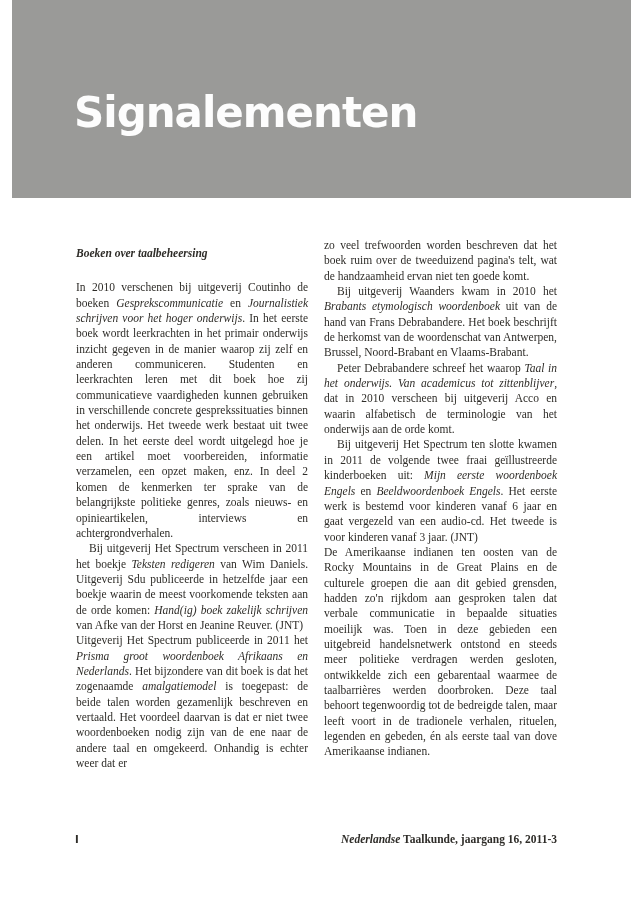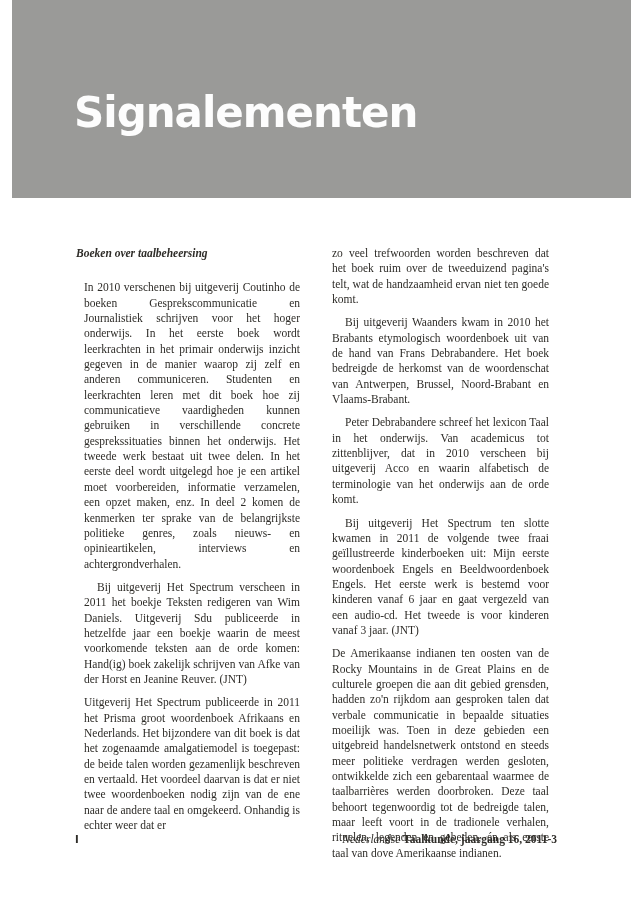--- a/index.html
+++ b/index.html
@@ -35,62 +35,62 @@
     line-height:15.35px;
   }
   .col-left{left:76px;width:232px;}
   .col-right{left:324px;width:233px;}
   .col-heading{
     font-weight:bold;
     font-style:italic;
     margin:19px 0 19px 0;
   }
   .col > .col-heading:first-child{margin-top:8px;}
-  p.body-par{margin:8px;padding:0;}
+  p.body-par{margin:0;padding:0;}
   p.body-par.indent{text-indent:13px;}
-  span.it{}
+  span.it{font-style:italic;}
   
   .footer-marker{
     position:absolute;
     left:75px;top:834px;
     font-family:"DejaVu Sans", sans-serif;
     font-weight:bold;
     font-size:10px;
     color:#2e2c28;
   }
   .footer-journal{
     position:absolute;
     right:74px;top:833px;
     font-size:11.5px;
     color:#2e2c28;
     white-space:nowrap;
   }
-  .footer-journal .jname{font-style:italic;font-weight:normal;text-align:right;}
+  .footer-journal .jname{font-style:italic;font-weight:bold;text-align:right;}
   .footer-journal .jrest{font-weight:bold;margin-top:37px;}
 </style>
 </head>
 <body>
 
 <div class="page">
 
   <div class="band">
     <div class="band-title">Signalementen</div>
   </div>
 
   <div class="col col-left">
       <div class="col-heading">Boeken over taalbeheersing</div>
       <p class="body-par"><span>In 2010 verschenen bij uitgeverij Coutinho de boeken </span><span class="it">Gesprekscommunicatie</span><span> en </span><span class="it">Journalistiek schrijven voor het hoger onderwijs</span><span>. In het eerste boek wordt leerkrachten in het primair onderwijs inzicht gegeven in de manier waarop zij zelf en anderen communiceren. Studenten en leerkrachten leren met dit boek hoe zij communicatieve vaardigheden kunnen gebruiken in verschillende concrete gesprekssituaties binnen het onderwijs. Het tweede werk bestaat uit twee delen. In het eerste deel wordt uitgelegd hoe je een artikel moet voorbereiden, informatie verzamelen, een opzet maken, enz. In deel 2 komen de kenmerken ter sprake van de belangrijkste politieke genres, zoals nieuws- en opinieartikelen, interviews en achtergrondverhalen.</span></p>
       <p class="body-par indent"><span>Bij uitgeverij Het Spectrum verscheen in 2011 het boekje </span><span class="it">Teksten redigeren</span><span> van Wim Daniels. Uitgeverij Sdu publiceerde in hetzelfde jaar een boekje waarin de meest voorkomende teksten aan de orde komen: </span><span class="it">Hand(ig) boek zakelijk schrijven</span><span> van Afke van der Horst en Jeanine Reuver. (JNT)</span></p>
       <p class="body-par"><span>Uitgeverij Het Spectrum publiceerde in 2011 het </span><span class="it">Prisma groot woordenboek Afrikaans en Nederlands</span><span>. Het bijzondere van dit boek is dat het zogenaamde </span><span class="it">amalgatiemodel</span><span> is toegepast: de beide talen worden gezamenlijk beschreven en vertaald. Het voordeel daarvan is dat er niet twee woordenboeken nodig zijn van de ene naar de andere taal en omgekeerd. Onhandig is echter weer dat er</span></p>
     </div>
 
   <div class="col col-right">
       <p class="body-par"><span>zo veel trefwoorden worden beschreven dat het boek ruim over de tweeduizend pagina's telt, wat de handzaamheid ervan niet ten goede komt.</span></p>
-      <p class="body-par indent"><span>Bij uitgeverij Waanders kwam in 2010 het </span><span class="it">Brabants etymologisch woordenboek</span><span> uit van de hand van Frans Debrabandere. Het boek bedreigde de herkomst van de woordenschat van Antwerpen, Brussel, Noord-Brabant en Vlaams-Brabant.</span></p>
-      <p class="body-par indent"><span>Peter Debrabandere schreef het lexicon </span><span class="it">Taal in het onderwijs. Van academicus tot zittenblijver</span><span>, dat in 2010 verscheen bij uitgeverij Acco en waarin alfabetisch de terminologie van het onderwijs aan de orde komt.</span></p>
+      <p class="body-par indent"><span>Bij uitgeverij Waanders kwam in 2010 het </span><span class="it">Brabants etymologisch woordenboek</span><span> uit van de hand van Frans Debrabandere. Het boek beschrijft de herkomst van de woordenschat van Antwerpen, Brussel, Noord-Brabant en Vlaams-Brabant.</span></p>
+      <p class="body-par indent"><span>Peter Debrabandere schreef het waarop </span><span class="it">Taal in het onderwijs. Van academicus tot zittenblijver</span><span>, dat in 2010 verscheen bij uitgeverij Acco en waarin alfabetisch de terminologie van het onderwijs aan de orde komt.</span></p>
       <p class="body-par indent"><span>Bij uitgeverij Het Spectrum ten slotte kwamen in 2011 de volgende twee fraai geïllustreerde kinderboeken uit: </span><span class="it">Mijn eerste woordenboek Engels</span><span> en </span><span class="it">Beeldwoordenboek Engels</span><span>. Het eerste werk is bestemd voor kinderen vanaf 6 jaar en gaat vergezeld van een audio-cd. Het tweede is voor kinderen vanaf 3 jaar. (JNT)</span></p>
       <p class="body-par"><span>De Amerikaanse indianen ten oosten van de Rocky Mountains in de Great Plains en de culturele groepen die aan dit gebied grensden, hadden zo'n rijkdom aan gesproken talen dat verbale communicatie in bepaalde situaties moeilijk was. Toen in deze gebieden een uitgebreid handelsnetwerk ontstond en steeds meer politieke verdragen werden gesloten, ontwikkelde zich een gebarentaal waarmee de taalbarrières werden doorbroken. Deze taal behoort tegenwoordig tot de bedreigde talen, maar leeft voort in de tradionele verhalen, rituelen, legenden en gebeden, én als eerste taal van dove Amerikaanse indianen.</span></p>
     </div>
 
   <div class="footer-marker">I</div>
 
   <div class="footer-journal">
     <span class="jname">Nederlandse</span><span class="jrest"> Taalkunde, jaargang 16, 2011-3</span>
   </div>
 

